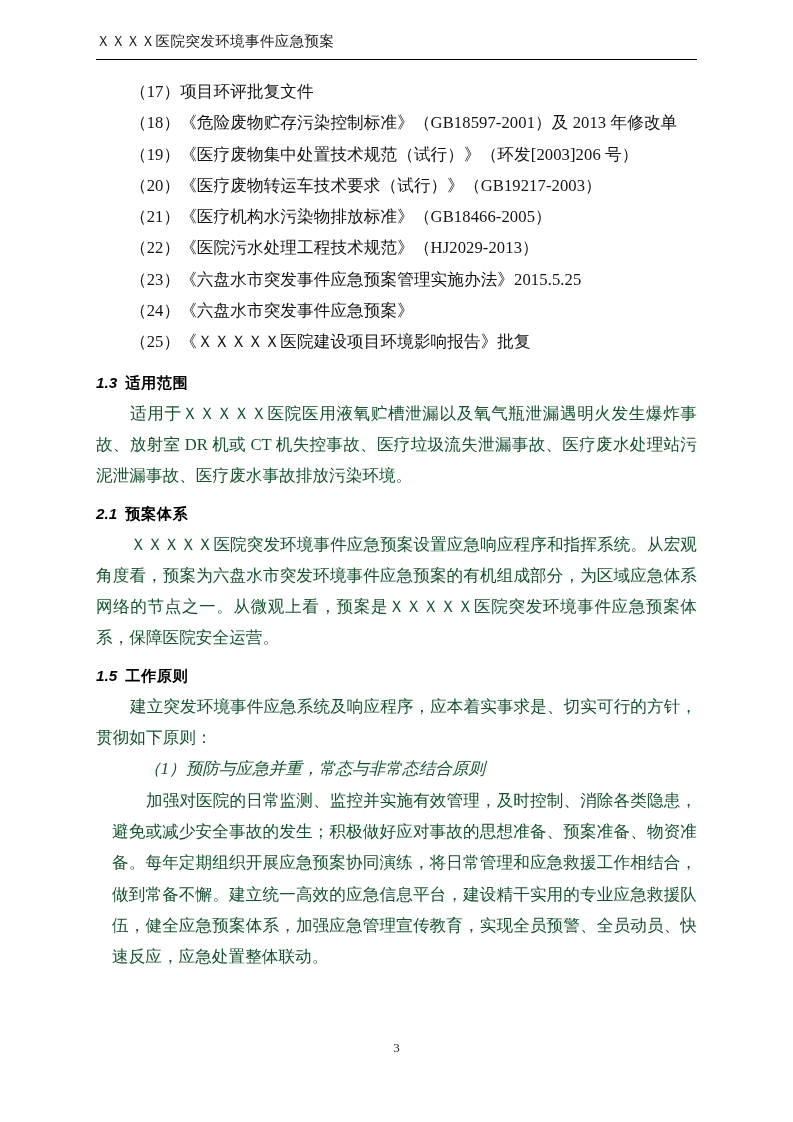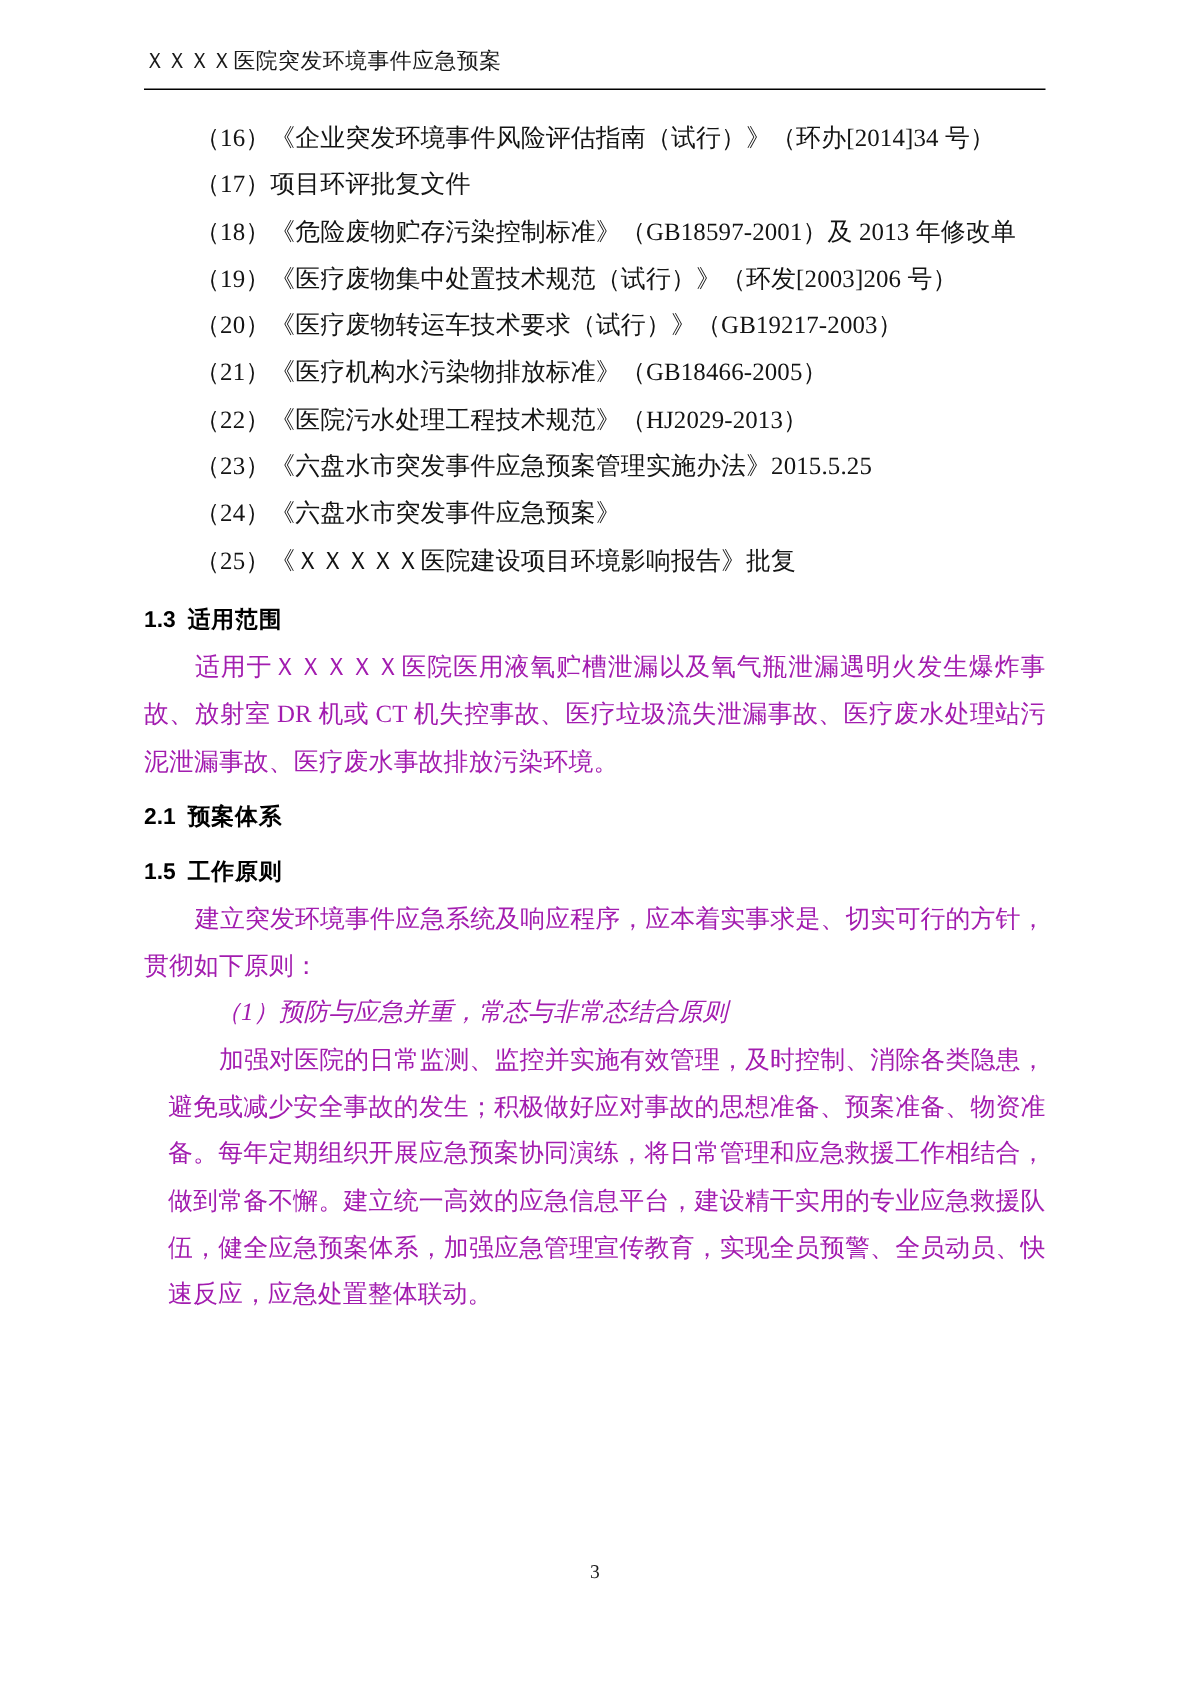--- a/index.html
+++ b/index.html
@@ -66,34 +66,35 @@
     font-weight: bold;
     line-height: 30px;
     margin-top: 7px;
     letter-spacing: 0.6px;
     color: #000;
   }
   .sec-heading .num {
     font-family: "Liberation Sans", sans-serif;
     font-weight: bold;
     letter-spacing: 0px;
+    font-style: italic;
   }
   .sec-heading .ttl {
     margin-left: 8px;
   }
 
   p.para {
     font-size: 16.6px;
     line-height: 31.3px;
     text-align: justify;
     text-justify: inter-ideograph;
     text-indent: 34px;
     margin: 0;
     letter-spacing: 0.05px;
-    color: #a21caf;
+    color: #14532d;
   }
   p.para.sub {
     text-indent: 48px;
     font-style: italic;
   }
   p.para.noindent {
     text-indent: 34px;
     margin-left: 16px;
   }
 
@@ -115,21 +116,20 @@
 <body>
 
 <div class="page">
 
   <div class="page-header">ＸＸＸＸ医院突发环境事件应急预案</div>
   <div class="header-rule"></div>
 
   <div class="body-block">
 
     <div>
-      <div class="ref-item">（16）《企业突发环境事件风险评估指南（试行）》（环办[2014]34 号）</div>
       <div class="ref-item">（17）项目环评批复文件</div>
       <div class="ref-item">（18）《危险废物贮存污染控制标准》（GB18597-2001）及 2013 年修改单</div>
       <div class="ref-item">（19）《医疗废物集中处置技术规范（试行）》（环发[2003]206 号）</div>
       <div class="ref-item">（20）《医疗废物转运车技术要求（试行）》（GB19217-2003）</div>
       <div class="ref-item">（21）《医疗机构水污染物排放标准》（GB18466-2005）</div>
       <div class="ref-item">（22）《医院污水处理工程技术规范》（HJ2029-2013）</div>
       <div class="ref-item">（23）《六盘水市突发事件应急预案管理实施办法》2015.5.25</div>
       <div class="ref-item">（24）《六盘水市突发事件应急预案》</div>
       <div class="ref-item">（25）《ＸＸＸＸＸ医院建设项目环境影响报告》批复</div>
     </div>
@@ -137,20 +137,21 @@
     <div class="spacer-xs"></div>
 
     <div class="sec-heading">
       <span class="num">1.3</span><span class="ttl">适用范围</span>
     </div>
     <p class="para">适用于ＸＸＸＸＸ医院医用液氧贮槽泄漏以及氧气瓶泄漏遇明火发生爆炸事故、放射室 DR 机或 CT 机失控事故、医疗垃圾流失泄漏事故、医疗废水处理站污泥泄漏事故、医疗废水事故排放污染环境。</p>
 
     <div class="sec-heading">
       <span class="num">2.1</span><span class="ttl">预案体系</span>
     </div>
+    <p class="para">ＸＸＸＸＸ医院突发环境事件应急预案设置应急响应程序和指挥系统。从宏观角度看，预案为六盘水市突发环境事件应急预案的有机组成部分，为区域应急体系网络的节点之一。从微观上看，预案是ＸＸＸＸＸ医院突发环境事件应急预案体系，保障医院安全运营。</p>
 
     <div class="sec-heading">
       <span class="num">1.5</span><span class="ttl">工作原则</span>
     </div>
     <p class="para">建立突发环境事件应急系统及响应程序，应本着实事求是、切实可行的方针，贯彻如下原则：</p>
     <p class="para sub">（1）预防与应急并重，常态与非常态结合原则</p>
     <p class="para noindent">加强对医院的日常监测、监控并实施有效管理，及时控制、消除各类隐患，避免或减少安全事故的发生；积极做好应对事故的思想准备、预案准备、物资准备。每年定期组织开展应急预案协同演练，将日常管理和应急救援工作相结合，做到常备不懈。建立统一高效的应急信息平台，建设精干实用的专业应急救援队伍，健全应急预案体系，加强应急管理宣传教育，实现全员预警、全员动员、快速反应，应急处置整体联动。</p>
 
   </div>
 

